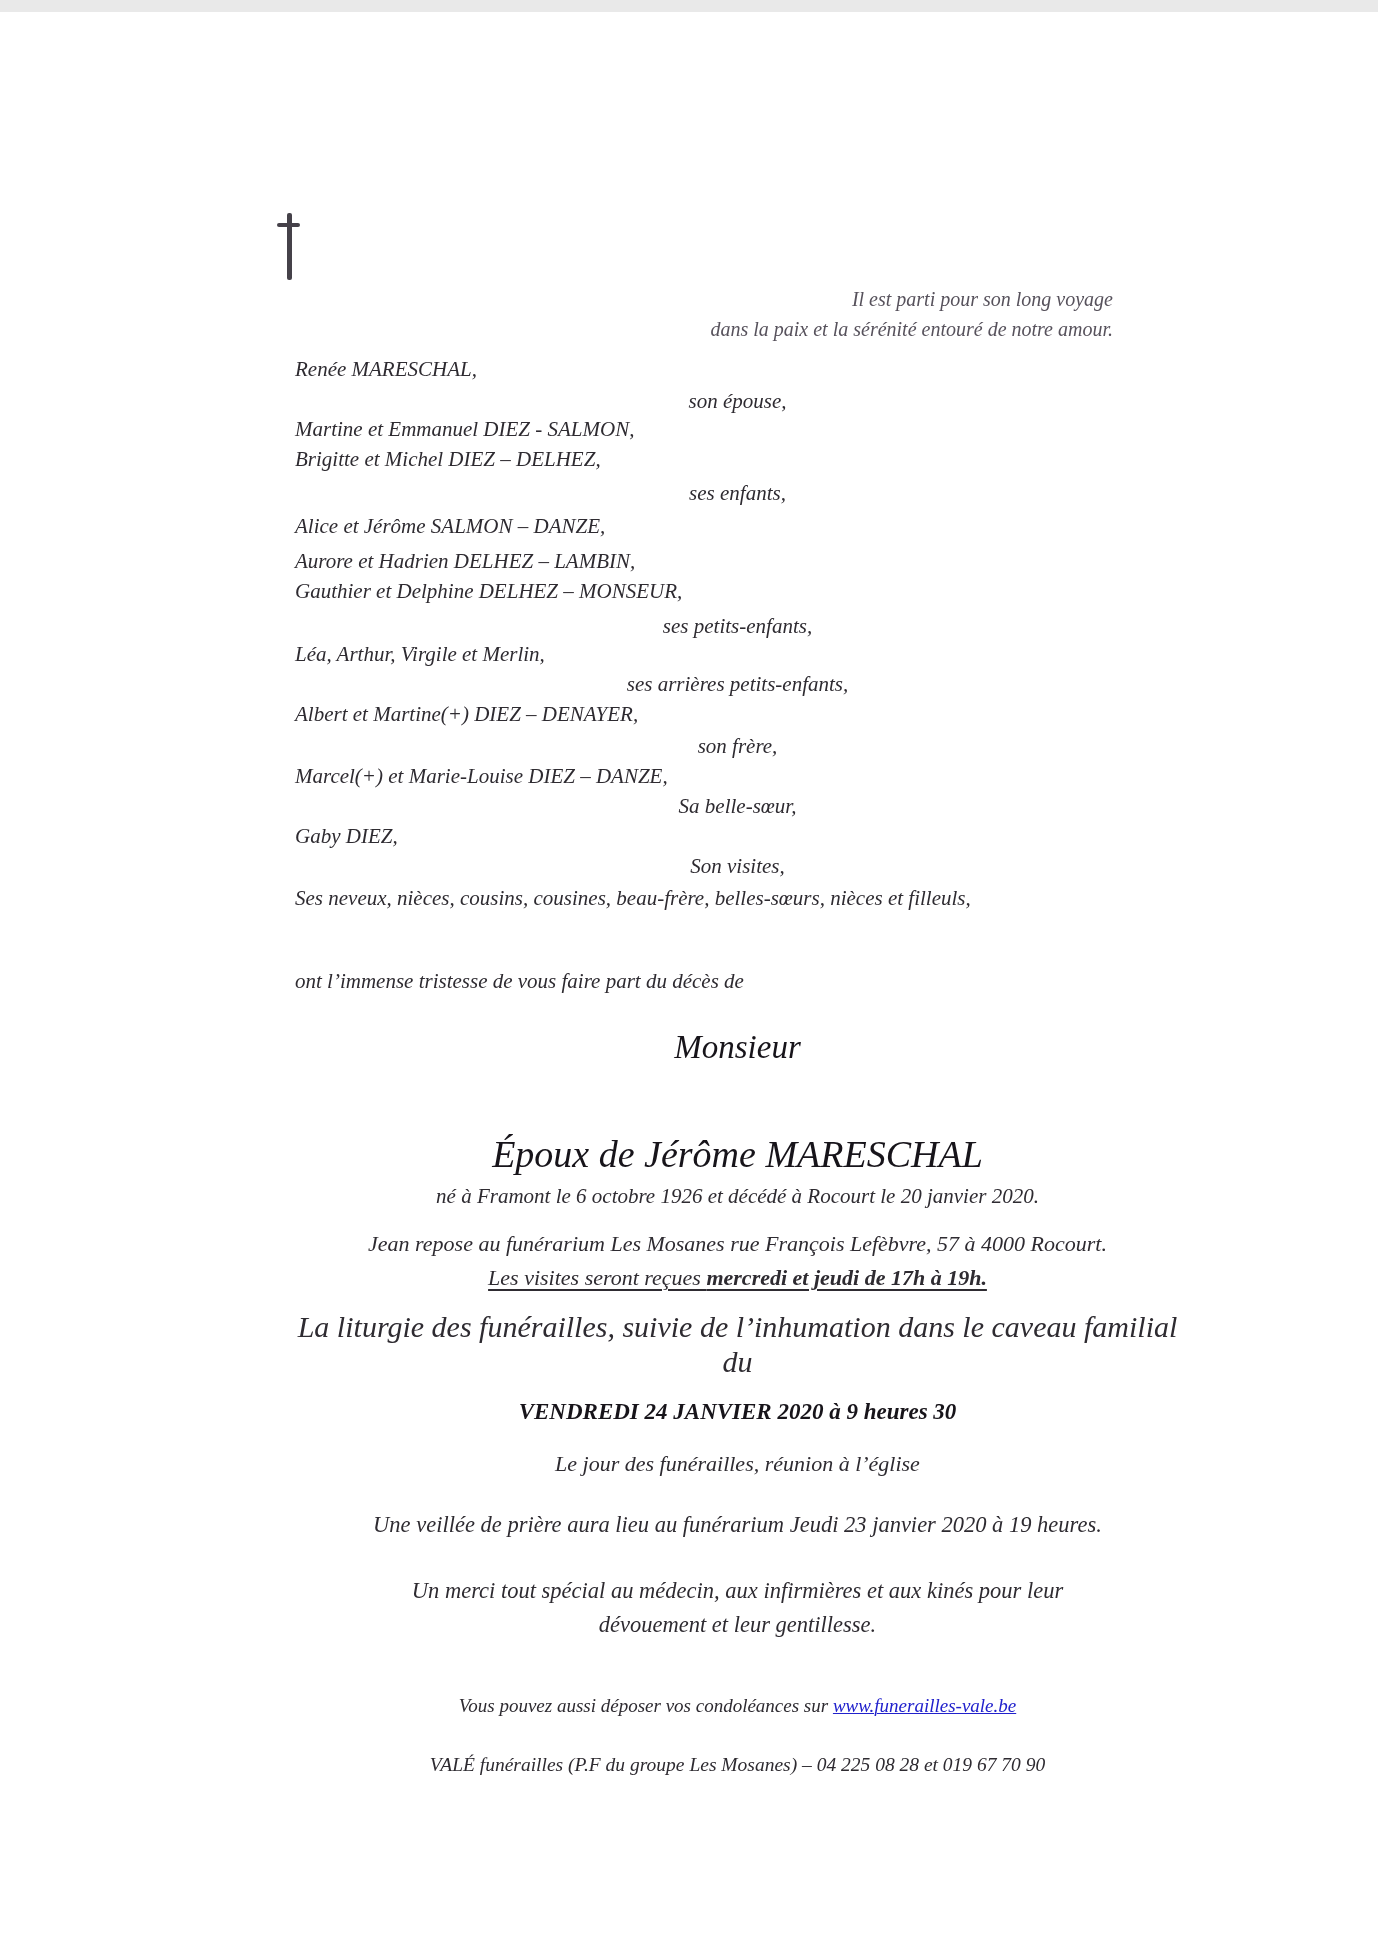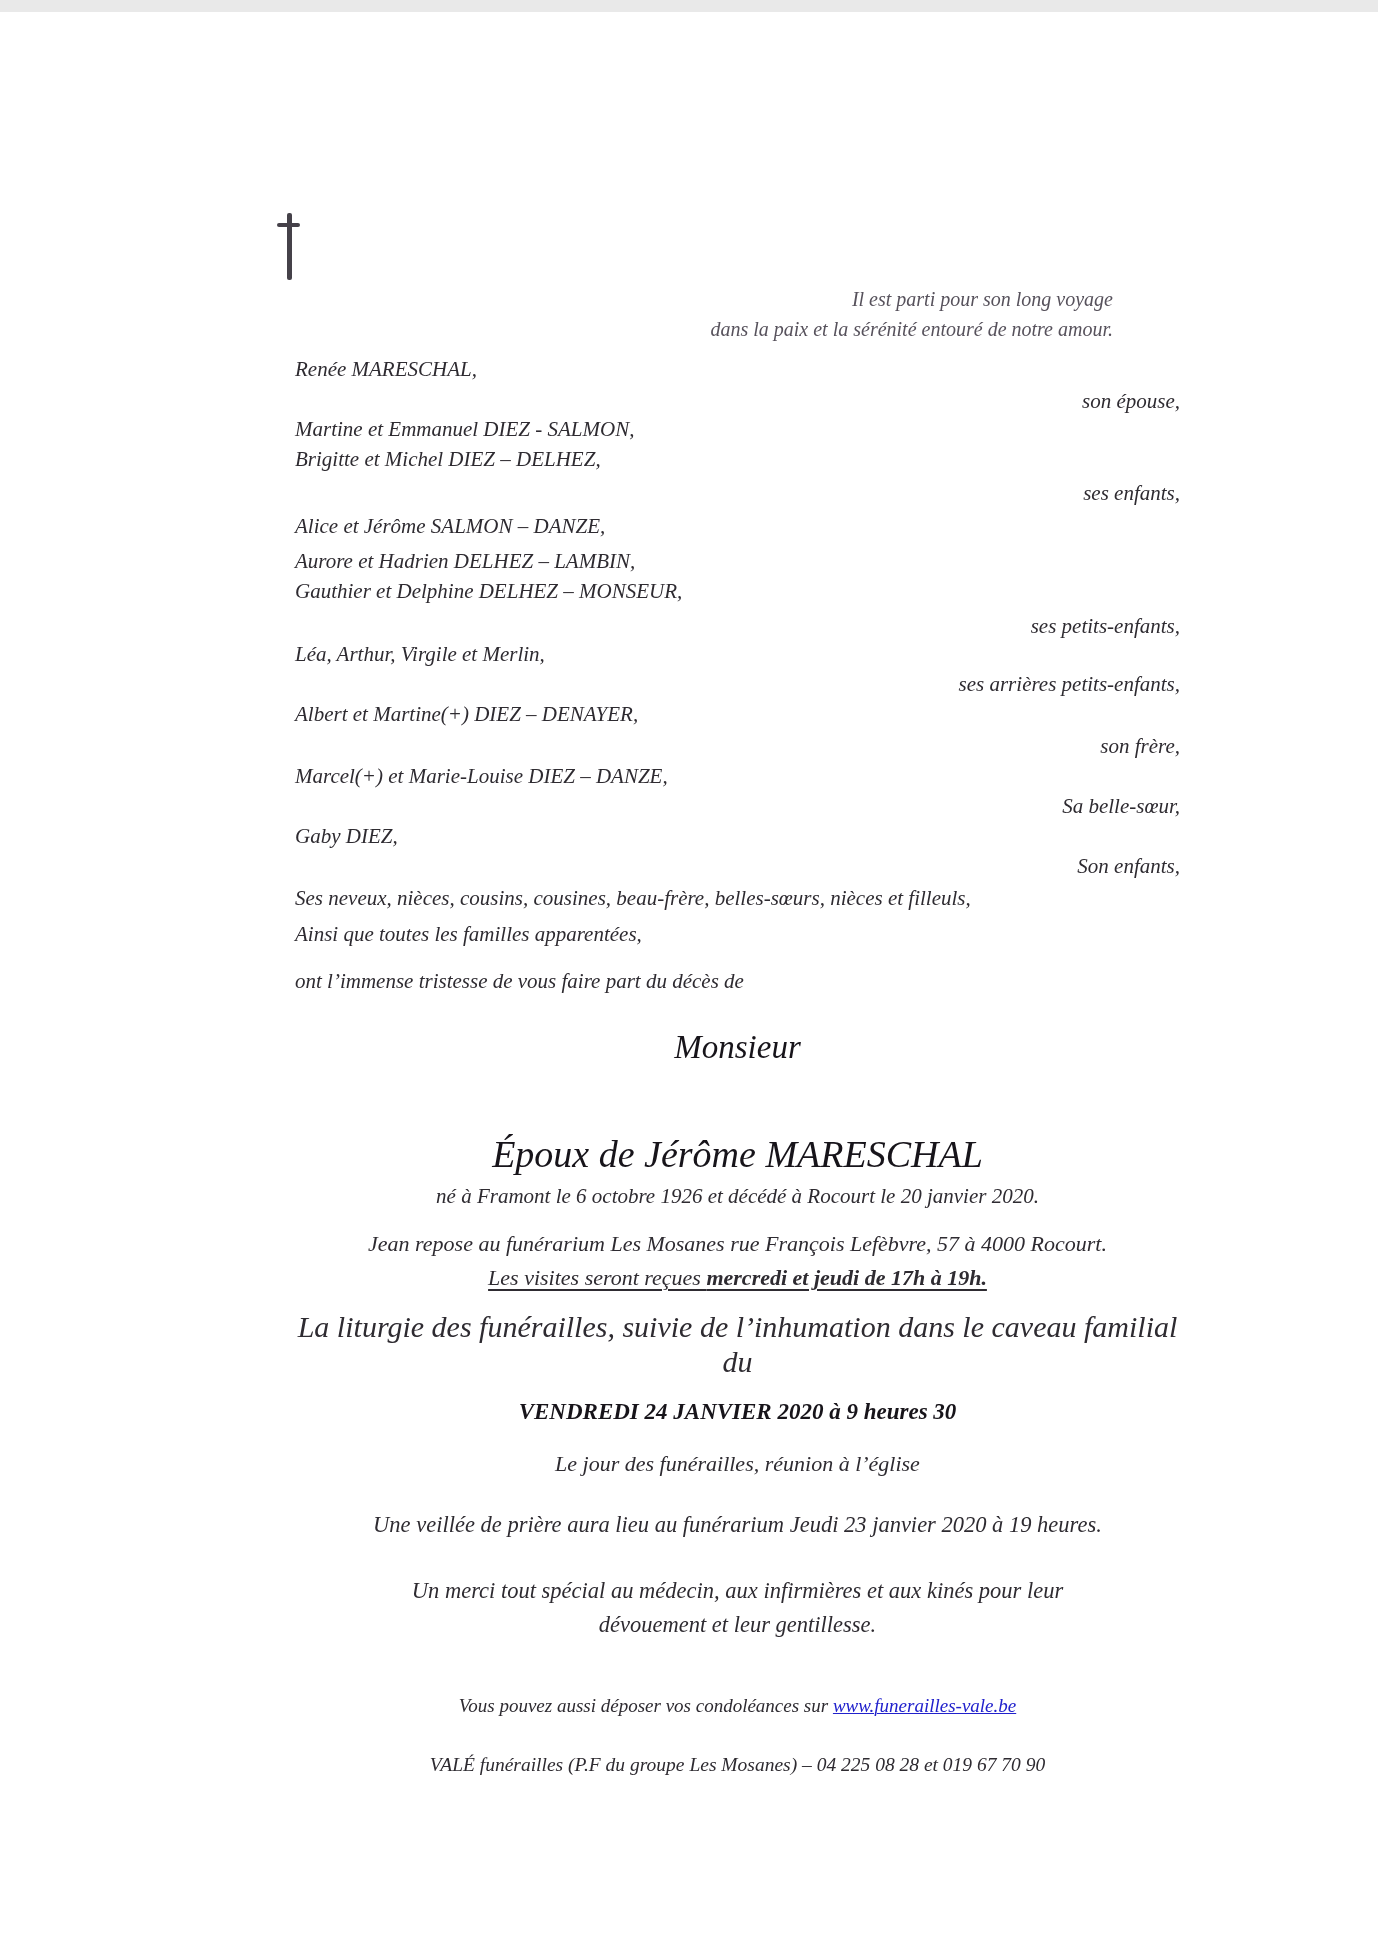--- a/index.html
+++ b/index.html
@@ -33,21 +33,21 @@
     position:absolute;top:272px;right:265px;
     text-align:right;font-size:20px;line-height:30px;
     color:var(--quote-color);
   }
 
   
   .fl{
     position:absolute;left:295px;right:198px;
     font-size:21px;line-height:26px;white-space:nowrap;
   }
-  .fl.right{text-align:right;}
+  .fl.right{text-align:center;}
 
   
   .cb{
     position:absolute;left:295px;right:198px;
     text-align:center;line-height:1.3;
   }
   .monsieur{top:1014px;font-size:33px;color:var(--heading-color);}
   .name{top:1056px;font-size:46px;font-weight:bold;color:var(--heading-color);letter-spacing:1px;}
   .epoux{top:1118px;font-size:38px;color:var(--heading-color);}
   .birth{top:1171px;font-size:21px;}
@@ -89,23 +89,22 @@
   <div class="fl left" style="top:536px">Aurore et Hadrien DELHEZ – LAMBIN,</div>
   <div class="fl left" style="top:566px">Gauthier et Delphine DELHEZ – MONSEUR,</div>
   <div class="fl right" style="top:601px">ses petits-enfants,</div>
   <div class="fl left" style="top:629px">Léa, Arthur, Virgile et Merlin,</div>
   <div class="fl right" style="top:659px">ses arrières petits-enfants,</div>
   <div class="fl left" style="top:689px">Albert et Martine(+) DIEZ – DENAYER,</div>
   <div class="fl right" style="top:721px">son frère,</div>
   <div class="fl left" style="top:751px">Marcel(+) et Marie-Louise DIEZ – DANZE,</div>
   <div class="fl right" style="top:781px">Sa belle-sœur,</div>
   <div class="fl left" style="top:811px">Gaby DIEZ,</div>
-  <div class="fl right" style="top:841px">Son enfants,</div>
+  <div class="fl right" style="top:841px">Son visites,</div>
   <div class="fl left" style="top:873px">Ses neveux, nièces, cousins, cousines, beau-frère, belles-sœurs, nièces et filleuls,</div>
-  <div class="fl left" style="top:909px">Ainsi que toutes les familles apparentées,</div>
 
   <div class="fl left" style="top:956px">ont l’immense tristesse de vous faire part du décès de</div>
 
   <div class="cb monsieur">Monsieur</div>
   <div class="cb epoux">Époux de Jérôme MARESCHAL</div>
   <div class="cb birth">né à Framont le 6 octobre 1926 et décédé à Rocourt le 20 janvier 2020.</div>
 
   <div class="cb repose">Jean repose au funérarium Les Mosanes rue François Lefèbvre, 57 à 4000 Rocourt.</div>
 
   <div class="cb visites">

